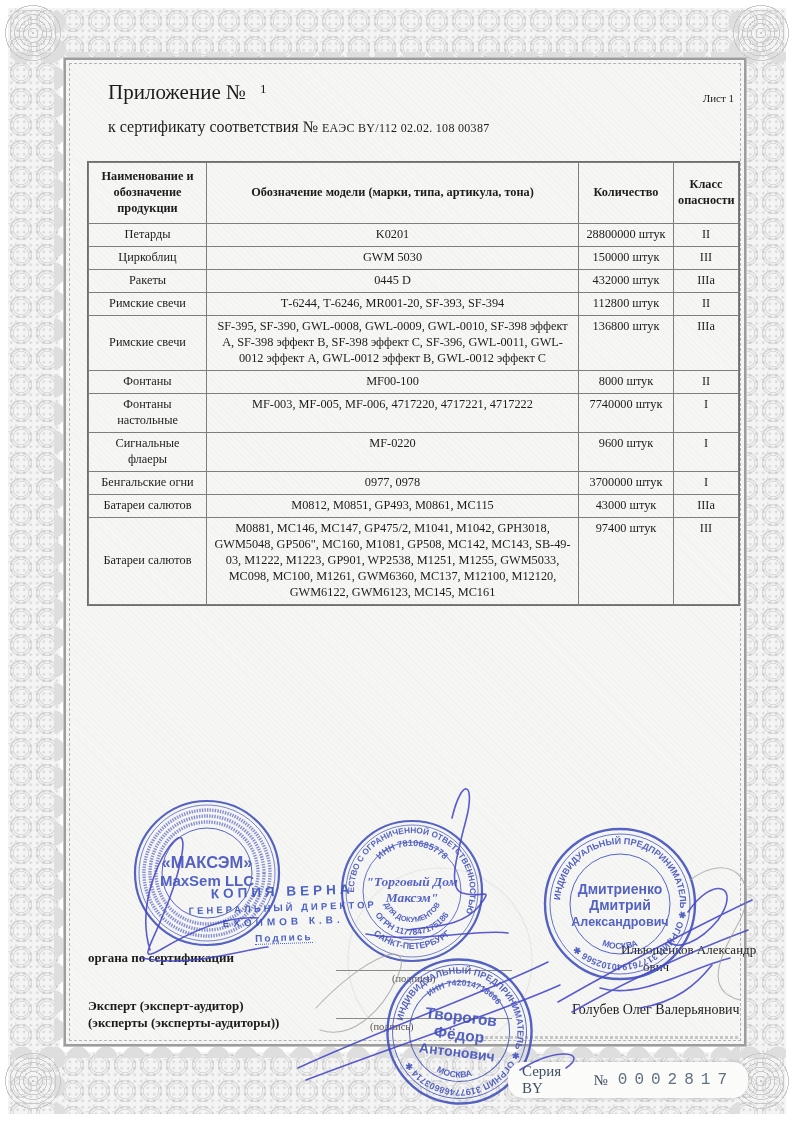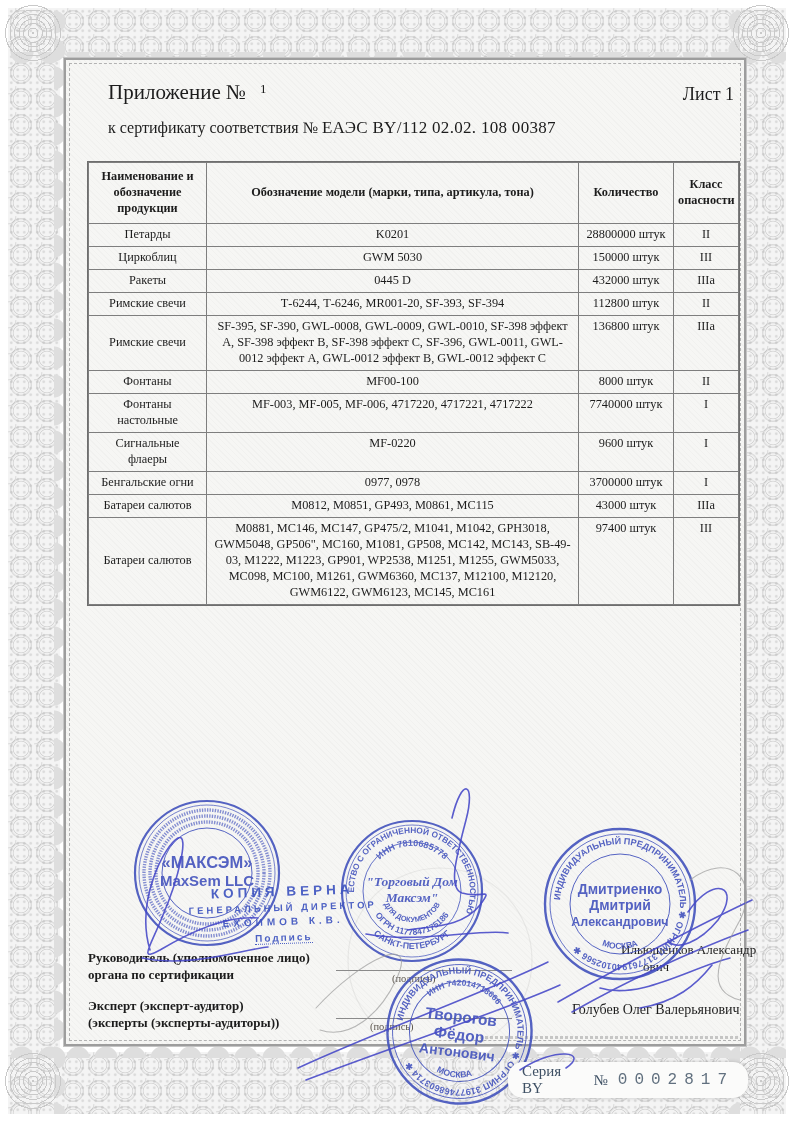--- a/index.html
+++ b/index.html
@@ -32,23 +32,23 @@
   
   .inner-frame{position:absolute;z-index:3;left:64px;top:58px;width:678px;height:984px;
     background:#f6f6f4;border:2px solid #9d9d9d;box-shadow:0 0 0 1px #c4c4c4;}
   .inner-frame::after{content:"";position:absolute;inset:3px;border:1px dashed #b3b3b3;pointer-events:none;}
   .texture{position:absolute;inset:0;
     background:repeating-linear-gradient(45deg, rgba(0,0,0,.018) 0 1px, transparent 1px 4px);}
   
   .hdr-row{position:absolute;z-index:4;left:108px;top:80px;width:626px;display:flex;justify-content:space-between;text-align:right;}
   .appendix{font-size:21px;}
   .appendix .sup{font-size:13px;vertical-align:6px;margin-left:14px;}
-  .sheet{font-size:18px;margin-top:4px;}
+  .sheet{font-size:11px;margin-top:12px;}
   .subtitle{position:absolute;z-index:4;left:108px;top:118px;font-size:16px;}
-  .certnum{font-size:17px;letter-spacing:.3px;}
+  .certnum{font-size:12px;letter-spacing:.3px;}
   
   .prod-table{position:absolute;z-index:4;left:88px;top:162px;width:650px;border-collapse:collapse;
     table-layout:fixed;font-size:12.3px;line-height:1.3;box-shadow:0 0 0 1px #6e6e6e;}
   .prod-table th,.prod-table td{border:1px solid #7e7e7e;padding:3px 6px;vertical-align:top;text-align:center;}
   .prod-table th{font-weight:bold;text-align:center;vertical-align:middle;padding:6px 4px;}
   .prod-table td.c-product{vertical-align:middle;}
   .col1{width:118px}.col2{width:372px}.col3{width:95px}.col4{width:65px}
   
   .lbl{position:absolute;z-index:4;font-weight:bold;font-size:13px;line-height:1.3;}
   .lbl-head{left:88px;top:950px;}
@@ -199,21 +199,20 @@
         <tr>
           <td class="c-product">Батареи салютов</td>
           <td>M0881, MC146, MC147, GP475/2, M1041, M1042, GPH3018, GWM5048, GP506", MC160, M1081, GP508, MC142, MC143, SB-49-03, M1222, M1223, GP901, WP2538, M1251, M1255, GWM5033, MC098, MC100, M1261, GWM6360, MC137, M12100, M12120, GWM6122, GWM6123, MC145, MC161</td>
           <td>97400 штук</td>
           <td>III</td>
         </tr>
       </tbody>
   </table>
 
   <div class="lbl lbl-head">
-    <div>Руководитель (уполномоченное лицо)</div>
     <div>органа по сертификации</div>
   </div>
   <div class="lbl lbl-expert">
     <div>Эксперт (эксперт-аудитор)</div>
     <div>(эксперты (эксперты-аудиторы))</div>
   </div>
 
   <div class="sig-line" style="left:336px;top:970px;width:176px;"></div>
   <div class="sig-cap" style="left:392px;top:973px;">(подпись)</div>
   <div class="sig-line" style="left:336px;top:1018px;width:176px;"></div>

